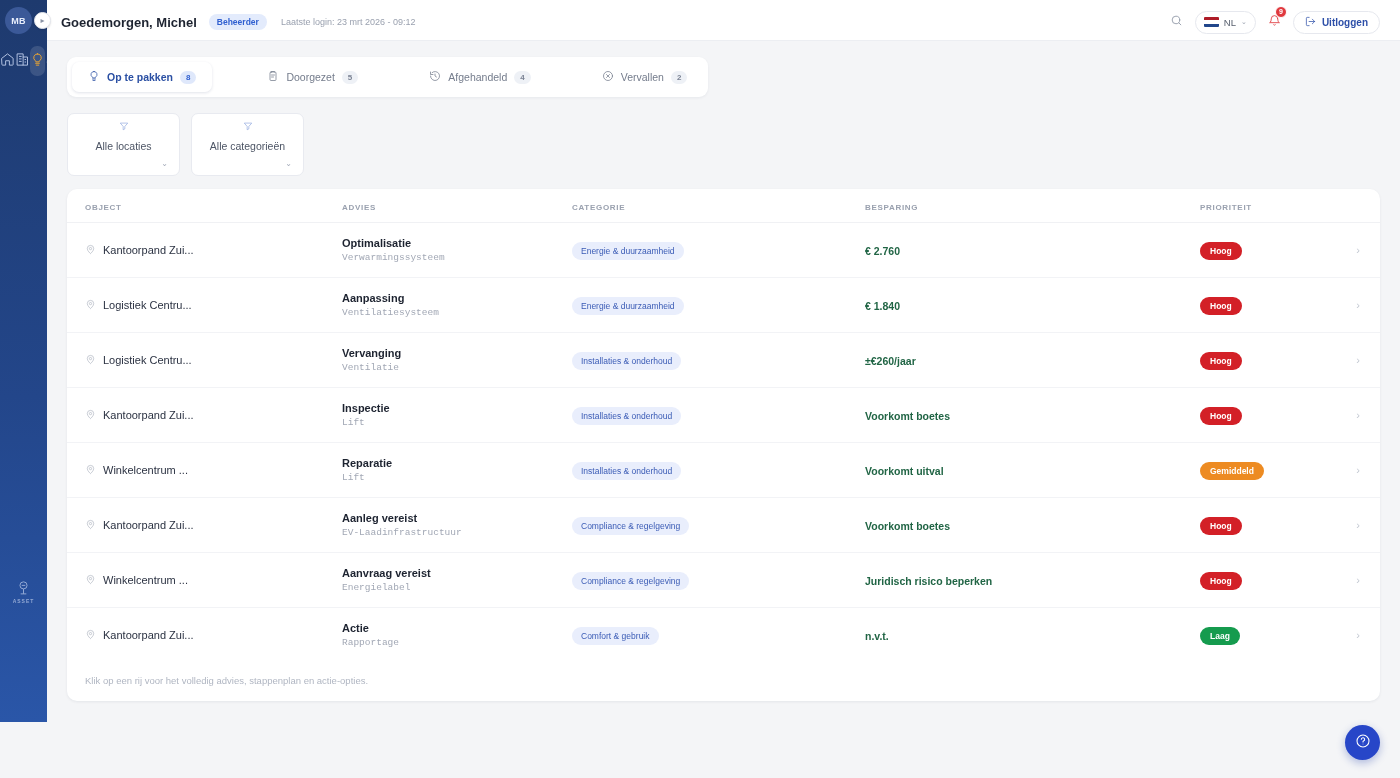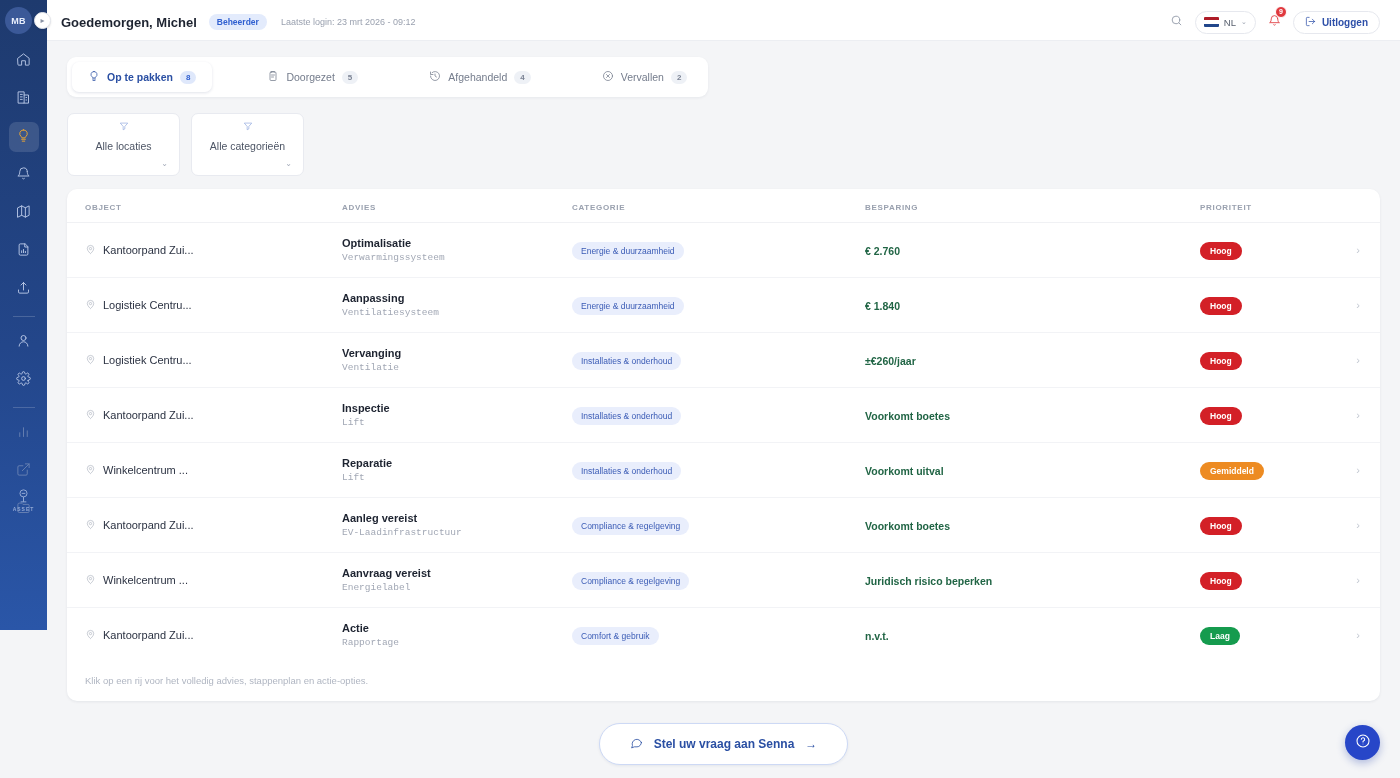--- a/index.html
+++ b/index.html
@@ -7,23 +7,23 @@
   html, body {
     width: 1400px; height: 778px;
     font-family: "Liberation Sans", "DejaVu Sans", sans-serif;
     background: #f4f5f7;
     overflow: hidden;
   }
   .app { display: flex; width: 1400px; height: 778px; }
 
   
   .sidebar {
-    width: 47px; flex: 0 0 47px; height: 630px;
+    width: 47px; flex: 0 0 47px; height: 722px;
     background: linear-gradient(180deg, #1e3a6e 0%, #23468a 55%, #2a56a8 100%);
-    display: flex; flex-direction: column; align-items: center;
+    display: flex; flex-direction: row; align-items: flex-start;
     padding-top: 46px; position: relative;
   }
   .sb-avatar {
     position: absolute; top: 7px; left: 5px;
     width: 27px; height: 27px; border-radius: 50%;
     background: #3b5998; color: #e8eefc;
     display: flex; align-items: center; justify-content: center;
     font-size: 9px; font-weight: bold; letter-spacing: .3px;
   }
   .sb-collapse {
@@ -603,31 +603,20 @@
               <td><span class="cat-badge">Comfort &amp; gebruik</span></td>
               <td><span class="besp">n.v.t.</span></td>
               <td><span class="prio-badge prio-laag">Laag</span></td>
               <td class="chev-cell"><span>›</span></td>
             </tr>
           </tbody>
       </table>
       <div class="card-foot">Klik op een rij voor het volledig advies, stappenplan en actie-opties.</div>
     </section>
 
-    <div class="senna-wrap">
-      <div class="senna-btn">
-        <span>
-          <svg viewBox="0 0 24 24">
-              <path d="M21 12a8 8 0 0 1-8 8H8l-5 2 1.5-4.2A8 8 0 1 1 21 12z"></path>
-            </svg>
-        </span>
-        <span>Stel uw vraag aan Senna</span>
-        <span class="arrow">→</span>
-      </div>
-    </div>
 
     <div class="fab">
       <span>
         <svg viewBox="0 0 24 24">
             <circle cx="12" cy="12" r="9"></circle>
             <path d="M9.5 9.5a2.5 2.5 0 1 1 3.2 2.4c-.5.2-.7.6-.7 1.1v.5"></path>
             <circle cx="12" cy="16.6" r=".7" fill="currentColor" stroke="none"></circle>
           </svg>
       </span>
     </div>

